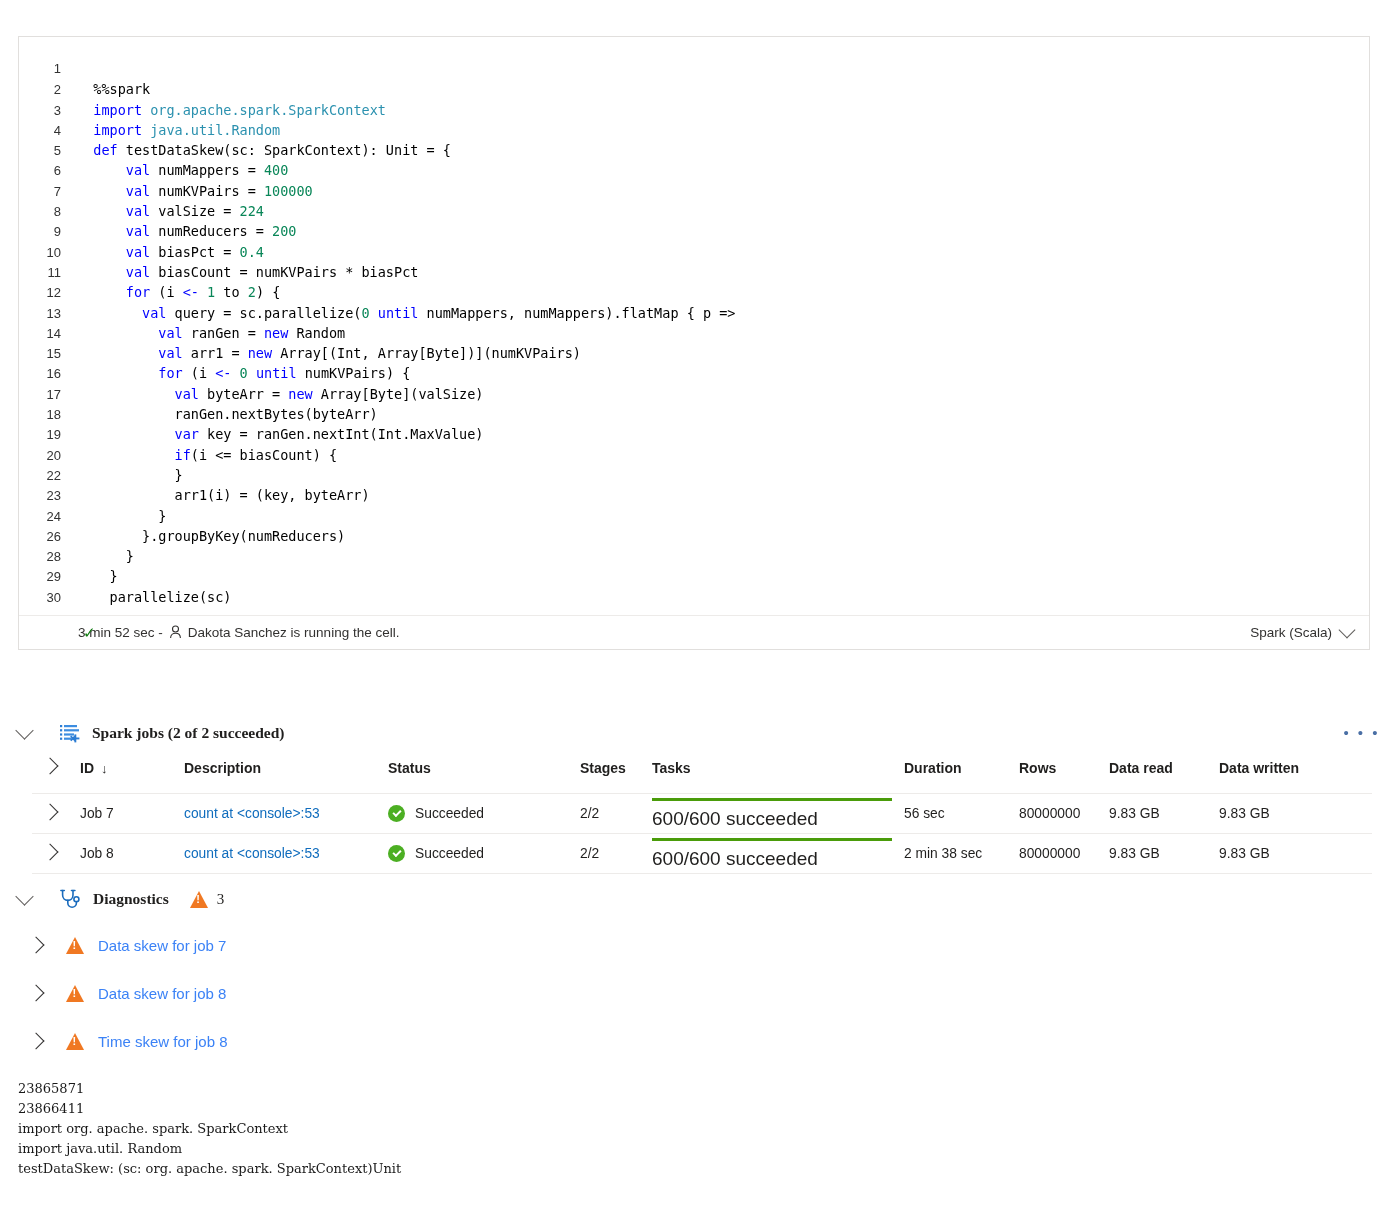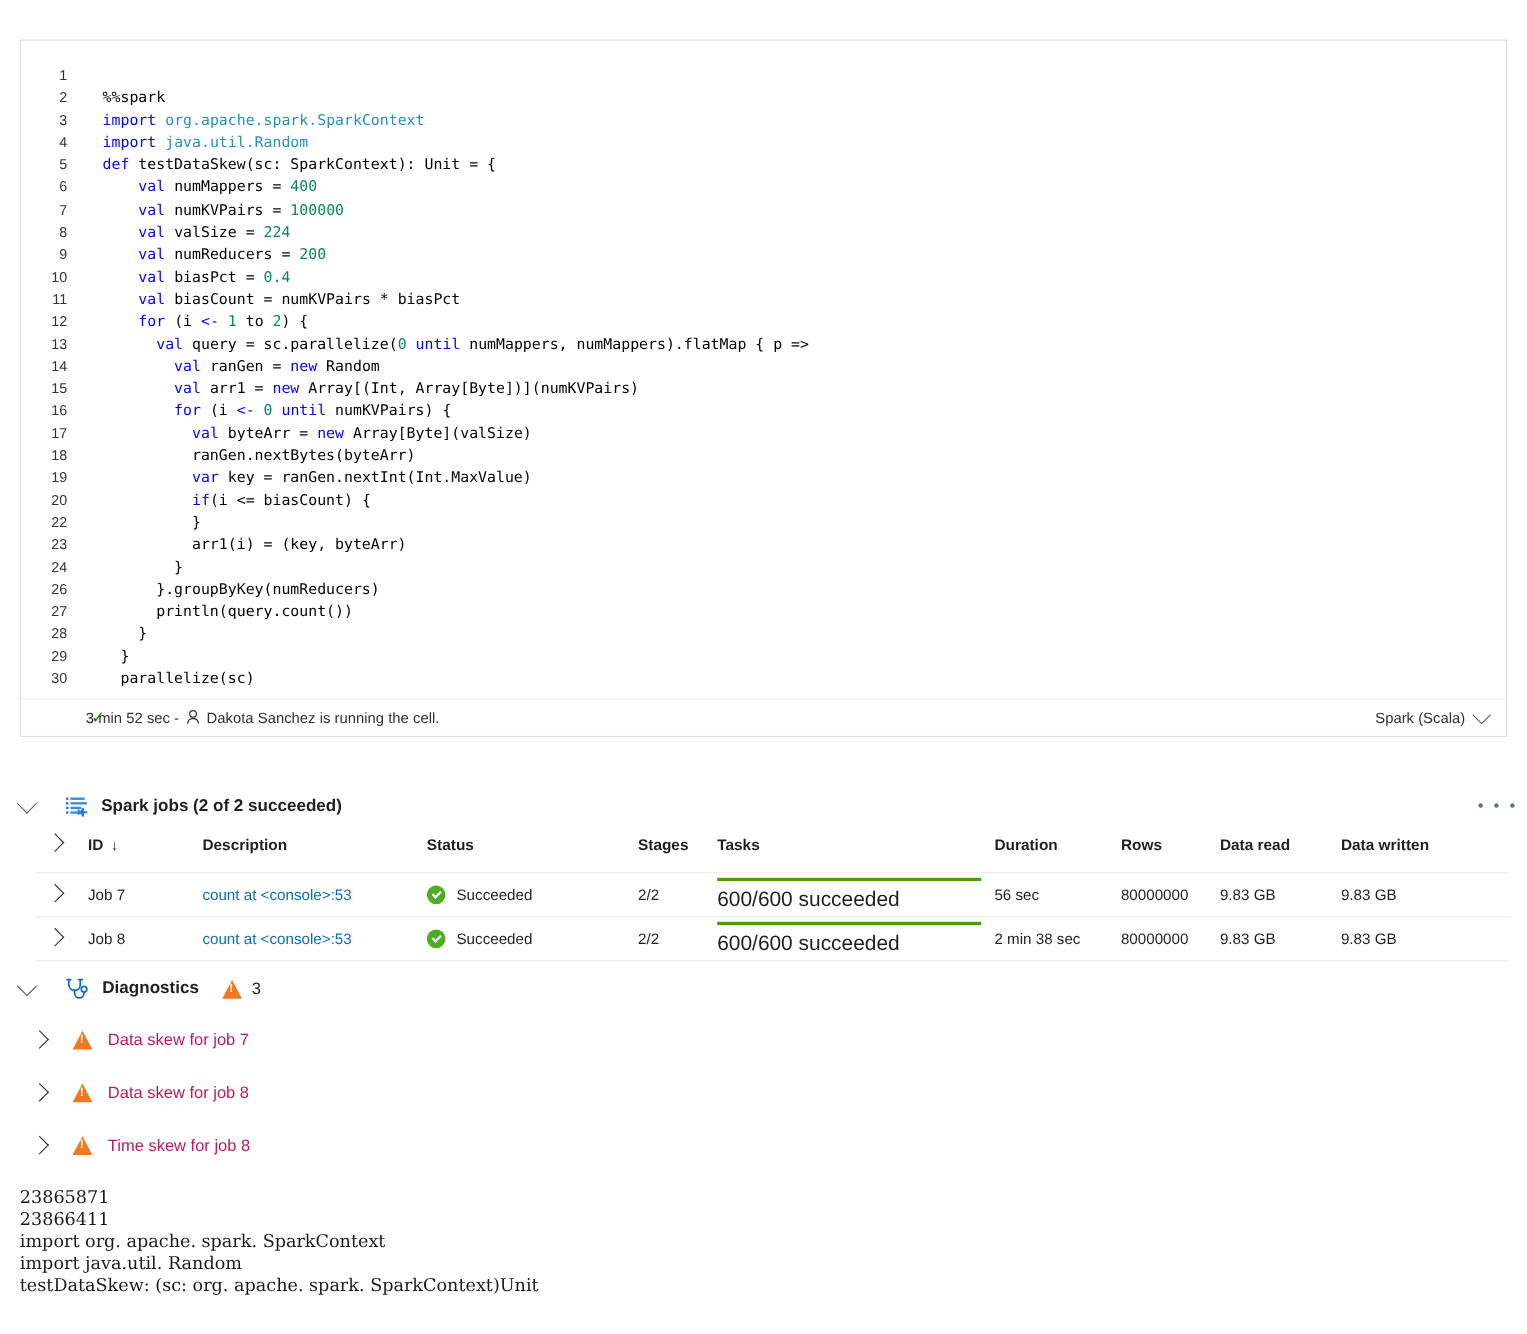--- a/index.html
+++ b/index.html
@@ -102,20 +102,21 @@
     position: relative;
     top: -3px;
   }
 
   
   .section-head {
     position: absolute;
     display: flex;
     align-items: center;
     height: 28px;
+    font-family: Liberation Serif, serif;
   }
   #spark-jobs-head { left: 14px; top: 719px; width: 1360px; }
   .caret-down {
     width: 12px; height: 12px;
     border-right: 1.5px solid #605e5c;
     border-bottom: 1.5px solid #605e5c;
     transform: rotate(45deg);
     margin-left: 4px;
     position: relative; top: -3px;
     cursor: pointer;
@@ -245,31 +246,31 @@
     left: 30px;
     display: flex;
     align-items: center;
     height: 26px;
     cursor: pointer;
   }
   .diag-item .warn-tri { margin-left: 24px; }
   .diag-label {
     margin-left: 14px;
     font-size: 15px;
-    color: #be185d;
+    color: #3b82f6;
     white-space: nowrap;
   }
 
   
   .console-out {
     position: absolute;
     left: 18px;
     top: 1079px;
     font-family: "DejaVu Serif", serif;
-    font-size: 16px;
+    font-size: 13px;
     line-height: 20px;
     color: #1a1a1a;
     white-space: pre;
   }
 </style>
 </head>
 <body>
 
 <div id="root">
 
@@ -292,21 +293,20 @@
         <div class="code-line"><span class="ln">15</span><span><span class="code-text">          </span><span class="kw">val</span><span class="code-text"> arr1 = </span><span class="kw">new</span><span class="code-text"> Array[(Int, Array[Byte])](numKVPairs)</span></span></div>
         <div class="code-line"><span class="ln">16</span><span><span class="code-text">          </span><span class="kw">for</span><span class="code-text"> (i </span><span class="kw">&lt;-</span><span class="code-text"> </span><span class="num">0</span><span class="code-text"> </span><span class="kw">until</span><span class="code-text"> numKVPairs) {</span></span></div>
         <div class="code-line"><span class="ln">17</span><span><span class="code-text">            </span><span class="kw">val</span><span class="code-text"> byteArr = </span><span class="kw">new</span><span class="code-text"> Array[Byte](valSize)</span></span></div>
         <div class="code-line"><span class="ln">18</span><span><span class="code-text">            ranGen.nextBytes(byteArr)</span></span></div>
         <div class="code-line"><span class="ln">19</span><span><span class="code-text">            </span><span class="kw">var</span><span class="code-text"> key = ranGen.nextInt(Int.MaxValue)</span></span></div>
         <div class="code-line"><span class="ln">20</span><span><span class="code-text">            </span><span class="kw">if</span><span class="code-text">(i &lt;= biasCount) {</span></span></div>
         <div class="code-line"><span class="ln">22</span><span><span class="code-text">            }</span></span></div>
         <div class="code-line"><span class="ln">23</span><span><span class="code-text">            arr1(i) = (key, byteArr)</span></span></div>
         <div class="code-line"><span class="ln">24</span><span><span class="code-text">          }</span></span></div>
         <div class="code-line"><span class="ln">26</span><span><span class="code-text">        }.groupByKey(numReducers)</span></span></div>
-        <div class="code-line"><span class="ln">27</span><span><span class="code-text">        println(query.count())</span></span></div>
         <div class="code-line"><span class="ln">28</span><span><span class="code-text">      }</span></span></div>
         <div class="code-line"><span class="ln">29</span><span><span class="code-text">    }</span></span></div>
         <div class="code-line"><span class="ln">30</span><span><span class="code-text">    parallelize(sc)</span></span></div>
       </div>
 
     <div class="cell-status">
       <span class="check-mark">✓</span>
       <span class="status-text">3 min 52 sec -</span>
       <span class="person-icon">
         <svg width="13" height="14" viewBox="0 0 13 14" aria-hidden="true">

